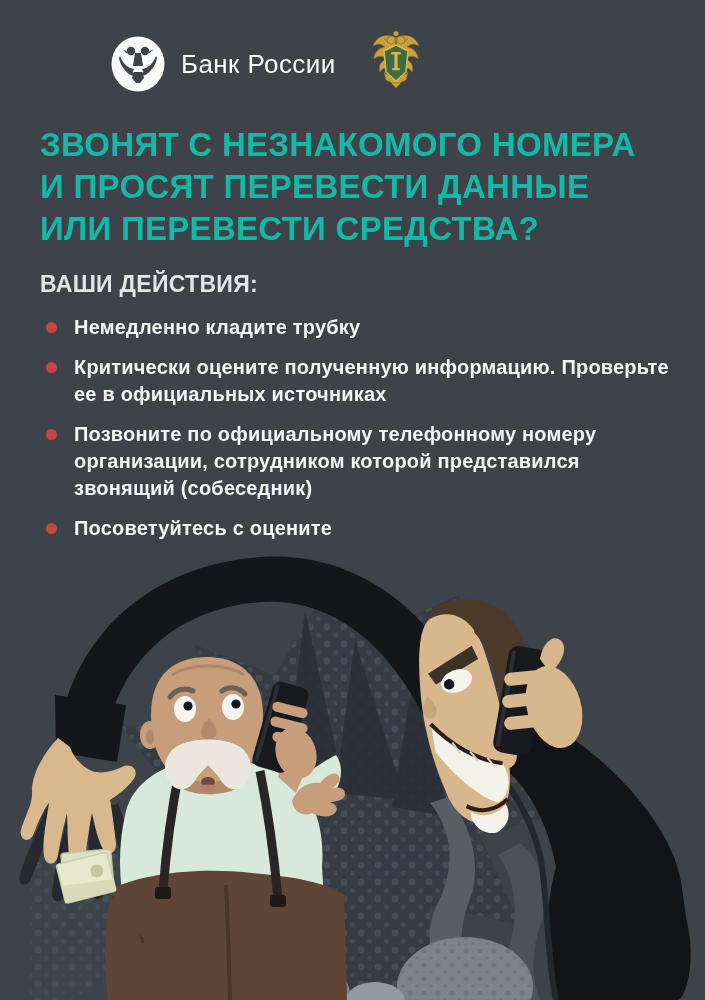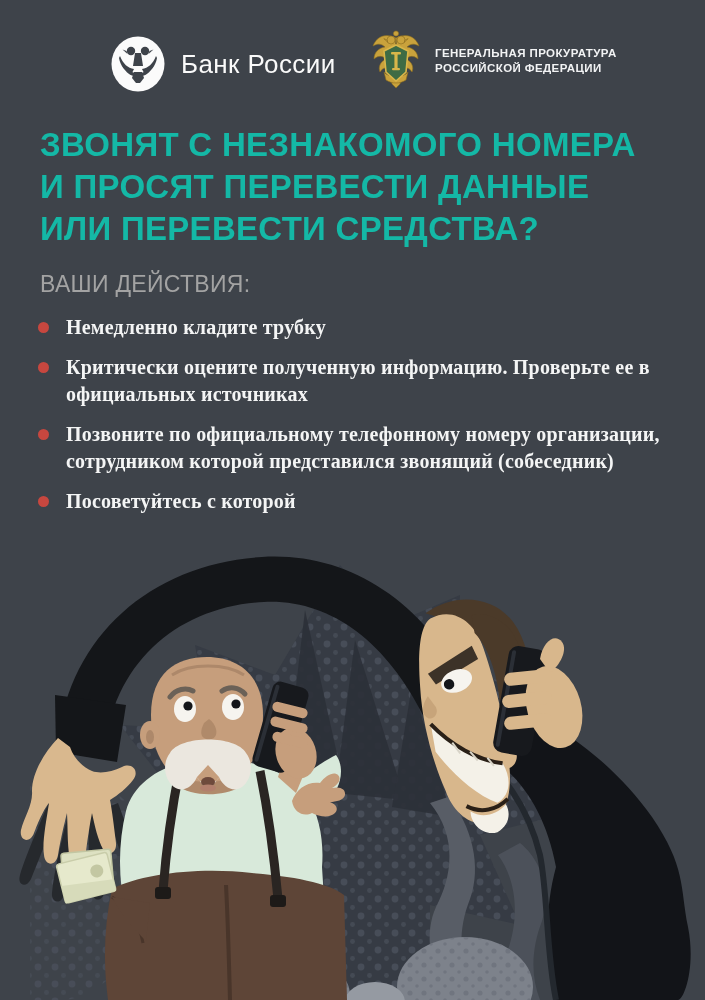--- a/index.html
+++ b/index.html
@@ -16,25 +16,25 @@
   .prok{left:370px;top:28px;gap:13px;}
   .prok-text{color:#f2f3f4;font-size:11.5px;font-weight:bold;line-height:15.5px;letter-spacing:.4px;}
   
   .headline{
     position:absolute;left:40px;top:124px;width:640px;
     color:#14b8a6;font-weight:bold;font-size:33px;line-height:42px;letter-spacing:.3px;
   }
   
   .actions-heading{
     position:absolute;left:40px;top:271px;
-    color:#a3a3a3;font-weight:normal;font-size:23px;letter-spacing:.3px;
+    color:#e5e5e5;font-weight:bold;font-size:23px;letter-spacing:.3px;
   }
   .actions{
-    position:absolute;left:36px;top:314px;width:640px;
-    list-style:none;margin:0;padding:0;font-family:Liberation Serif, serif;
+    position:absolute;left:44px;top:314px;width:640px;
+    list-style:none;margin:0;padding:0;
   }
   .action{display:flex;align-items:flex-start;margin-bottom:13px;}
   .dot{flex:0 0 auto;width:11px;height:11px;border-radius:50%;background:#c7473f;margin:8px 17px 0 2px;}
   .action-text{color:#f4f5f5;font-weight:bold;font-size:20px;line-height:27px;max-width:600px;letter-spacing:.2px;}
   
   .illustration{position:absolute;left:0;top:555px;width:705px;height:445px;display:block;}
 </style>
 </head>
 <body>
 
@@ -73,24 +73,20 @@
         <path d="M20 48 L32 48 L30 56 L26 60 L22 56 Z"></path>
         <path d="M14 44 C18 50 34 50 38 44 L36 52 C30 56 22 56 16 52 Z"></path>
       </g>
       <path d="M26 17 L38 23 L36 44 L26 53 L16 44 L14 23 Z" fill="#3e6b44" stroke="#d9b64a" stroke-width="1.6"></path>
       <g fill="#d9b64a">
         <rect x="24.4" y="25" width="3.2" height="16" rx="1.2"></rect>
         <rect x="21" y="24" width="10" height="2.4" rx="1"></rect>
         <rect x="22" y="40" width="8" height="2.2" rx="1"></rect>
       </g>
     </svg>
-    <div class="prok-text">
-      <div>ГЕНЕРАЛЬНАЯ ПРОКУРАТУРА</div>
-      <div>РОССИЙСКОЙ ФЕДЕРАЦИИ</div>
-    </div>
   </div>
 
   <div class="headline">
     <div>ЗВОНЯТ С НЕЗНАКОМОГО НОМЕРА</div>
     <div>И ПРОСЯТ ПЕРЕВЕСТИ ДАННЫЕ</div>
     <div>ИЛИ ПЕРЕВЕСТИ СРЕДСТВА?</div>
   </div>
 
   <div class="actions-heading">ВАШИ ДЕЙСТВИЯ:</div>
 
@@ -102,21 +98,21 @@
     <li class="action">
       <span class="dot"></span>
       <span class="action-text">Критически оцените полученную информацию. Проверьте ее в официальных источниках</span>
     </li>
     <li class="action">
       <span class="dot"></span>
       <span class="action-text">Позвоните по официальному телефонному номеру организации, сотрудником которой представился звонящий (собеседник)</span>
     </li>
     <li class="action">
       <span class="dot"></span>
-      <span class="action-text">Посоветуйтесь с которой</span>
+      <span class="action-text">Посоветуйтесь с оцените</span>
     </li>
   </ul>
 
   <svg class="illustration" viewBox="0 0 705 445">
     <defs>
       <pattern id="dots" width="17" height="17" patternUnits="userSpaceOnUse">
         <circle cx="4" cy="4" r="3.4" fill="#4a505b"></circle>
         <circle cx="12.5" cy="12.5" r="2.4" fill="#474d57"></circle>
       </pattern>
       <pattern id="dots-light" width="14" height="14" patternUnits="userSpaceOnUse">

